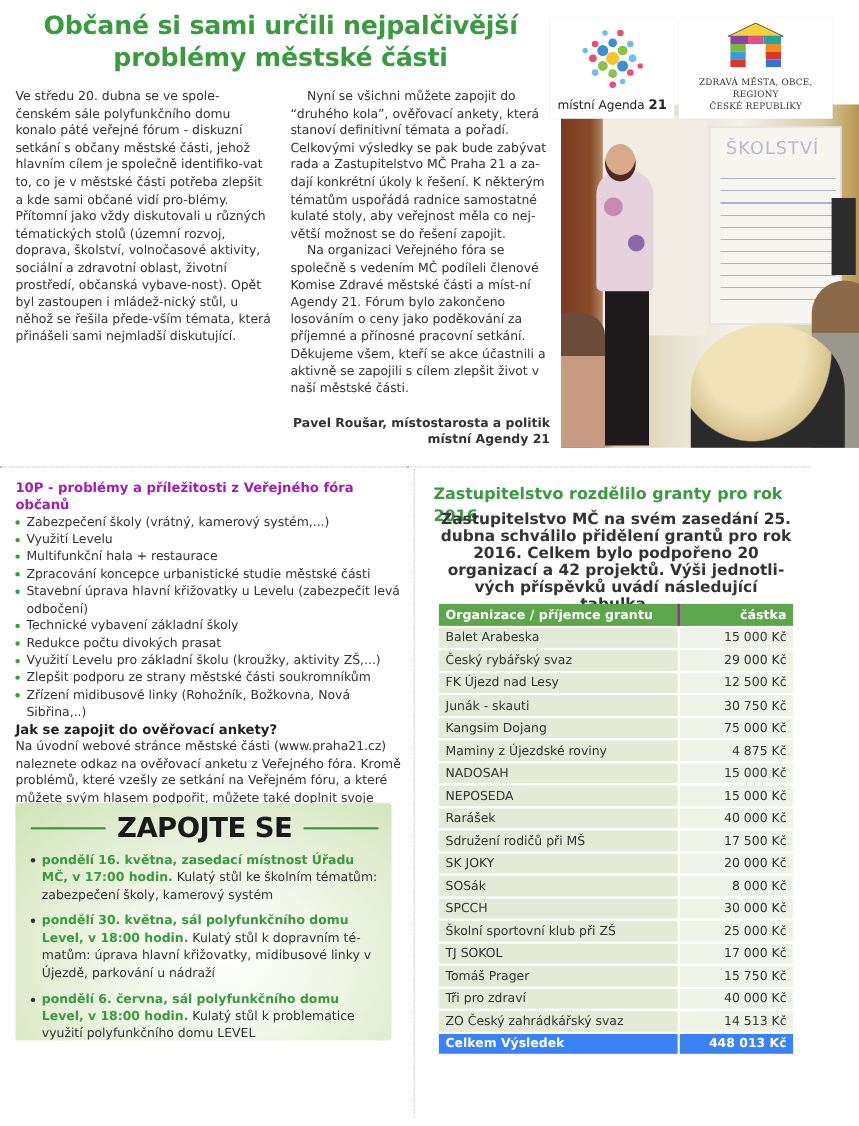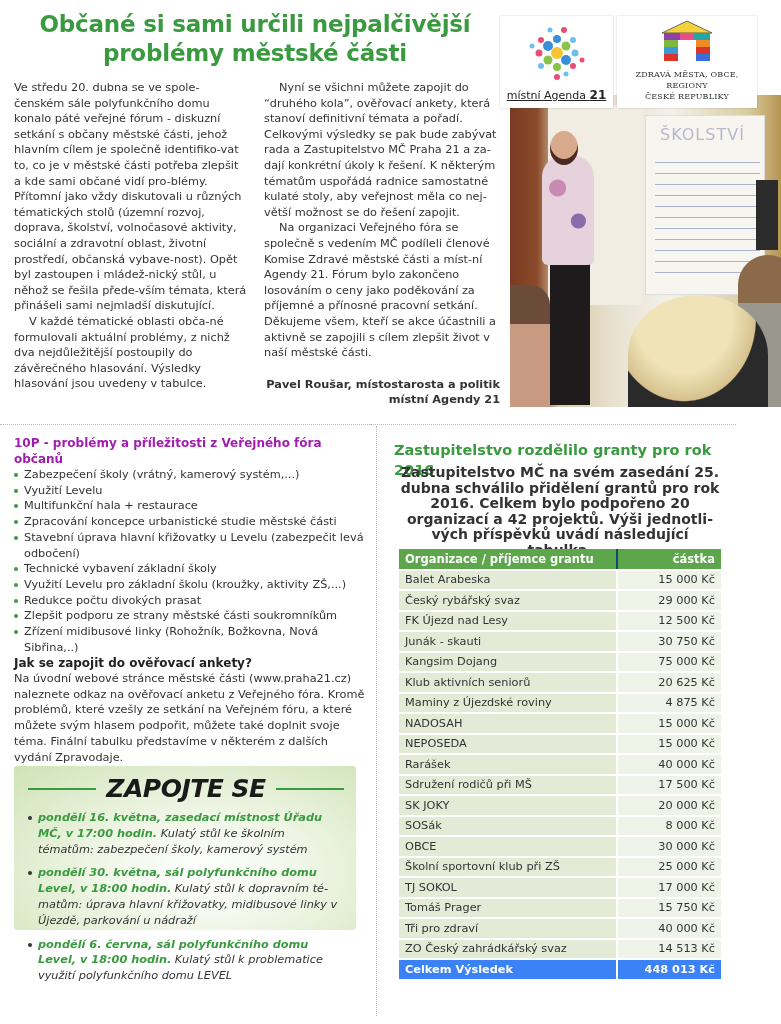--- a/index.html
+++ b/index.html
@@ -20,21 +20,21 @@
   .signature { margin-top: 16px; text-align: right; font-weight: bold; font-size: 11.3px; line-height: 15.6px; color: #333; }
 
   .logos { position: absolute; top: 16px; left: 500px; height: 92px; display: flex; gap: 4px; z-index: 3; }
   .logo-box {
     background: #fff; height: 92px; box-shadow: 0 0 2px rgba(0,0,0,0.2);
     display: flex; flex-direction: column; align-items: center; justify-content: flex-end; padding-bottom: 6px;
   }
   .logo-a21 { width: 113px; }
   .logo-zm { width: 140px; }
   .a21-dots { width: 62px; height: 58px; margin-bottom: 6px; }
-  .a21-label { font-size: 11px; color: #222; white-space: nowrap; text-decoration: underline; }
+  .a21-label { font-size: 11px; color: #222; white-space: nowrap; }
   .a21-label b { font-weight: bold; font-size: 12px; }
   .zm-house { width: 58px; height: 44px; margin-bottom: 6px; }
   .zm-label { font-family: "DejaVu Serif", serif; font-size: 8px; line-height: 11px; color: #333; text-align: center; letter-spacing: 0.2px; }
 
   .photo {
     position: absolute; left: 510px; top: 95px; width: 271px; height: 312px; overflow: hidden;
     background: linear-gradient(90deg, #7a3a22 0%, #8a4a2a 10%, #d9c9a8 18%, #e9e3d3 40%, #f3f1ea 60%, #d8cba0 88%, #b69550 100%);
   }
   .photo .poster { position: absolute; left: 38px; top: 10px; width: 95px; height: 200px; background: #f1ede3; }
   .photo .flip { position: absolute; left: 135px; top: 20px; width: 120px; height: 180px; background: #f6f5f0; border: 1px solid #ddd; }
@@ -57,52 +57,51 @@
   .problems { position: absolute; left: 14px; top: 435px; width: 355px; font-size: 11.3px; line-height: 15.7px; color: #333; }
   .problems h3 { font-size: 12px; font-weight: bold; color: #a21caf; line-height: 16px; }
   .problems ul { list-style: none; }
   .problems li { position: relative; padding-left: 10px; }
   .problems li::before { content: ""; position: absolute; left: 0; top: 6px; width: 4px; height: 4px; border-radius: 50%; background: #3a9a3f; }
 
   .survey { position: absolute; left: 14px; top: 655px; width: 355px; font-size: 11.3px; line-height: 15.7px; color: #333; }
   .survey h3 { font-size: 12px; font-weight: bold; color: #222; line-height: 16px; }
 
   .zapojte {
-    position: absolute; left: 14px; top: 766px; width: 342px; height: 164px;
+    position: absolute; left: 14px; top: 730px; width: 342px; height: 216px;
     background: radial-gradient(ellipse at 55% 65%, #ffffff 0%, #f2f7ea 35%, #cfe3b6 100%);
-    border-radius: 3px; padding: 8px 12px 0 14px; font-style: italic;
+    border-radius: 3px; padding: 8px 12px 0 14px;
   }
   .zap-head { display: flex; align-items: center; gap: 10px; margin-bottom: 6px; }
   .zap-line { flex: 1; height: 2px; background: #3a9a3f; }
   .zap-title { font-size: 25px; font-weight: bold; color: #1a1a1a; letter-spacing: -0.5px; line-height: 30px; }
   .zapojte ul { list-style: none; }
   .zapojte li { position: relative; padding-left: 10px; font-size: 11.3px; line-height: 15.8px; color: #333; margin-bottom: 8px; }
   .zapojte li::before { content: ""; position: absolute; left: 0; top: 6px; width: 4px; height: 4px; border-radius: 50%; background: #333; }
   .zapojte li .hl { color: #3a9a3f; font-weight: bold; }
 
   .grants-title { position: absolute; left: 394px; top: 440px; width: 340px; color: #3a9a3f; font-weight: bold; font-size: 14.5px; line-height: 20px; }
   .grants-intro { position: absolute; left: 400px; top: 465px; width: 320px; text-align: center; font-size: 14px; line-height: 15.6px; color: #333; font-weight: 600; }
 
   .grants-table { position: absolute; left: 399px; top: 549px; width: 322px; border-collapse: collapse; font-size: 11.3px; color: #333; }
   .grants-table th, .grants-table td { height: 20.5px; padding: 0 6px; border-bottom: 2px solid #fff; }
   .grants-table th { background: #5ea64c; color: #ffffff; font-weight: bold; font-size: 11.5px; }
   .grants-table td.org { background: #e3ebd7; text-align: left; border-right: 2px solid #fff; }
   .grants-table td.amt { background: #eef2e7; text-align: right; }
-  .grants-table th.org-h { text-align: left; border-right: 2px solid #0c4a6e; width: 218px; }
+  .grants-table th.org-h { text-align: left; border-right: 2px solid #a21caf; width: 218px; }
   .grants-table th.amt-h { text-align: right; }
   .grants-table tr.total td { background: #3b82f6; color: #fff; font-weight: bold; }
 </style>
 </head>
 <body>
 
 <h1 class="title">Občané si sami určili nejpalčivější problémy městské části</h1>
 
 <div class="col col1">
   <p>Ve středu 20. dubna se ve spole-čenském sále polyfunkčního domu konalo páté veřejné fórum - diskuzní setkání s občany městské části, jehož hlavním cílem je společně identifiko-vat to, co je v městské části potřeba zlepšit a kde sami občané vidí pro-blémy. Přítomní jako vždy diskutovali u různých tématických stolů (územní rozvoj, doprava, školství, volnočasové aktivity, sociální a zdravotní oblast, životní prostředí, občanská vybave-nost). Opět byl zastoupen i mládež-nický stůl, u něhož se řešila přede-vším témata, která přinášeli sami nejmladší diskutující.</p>
-  <p class="indent">V každé tématické oblasti obča-né formulovali aktuální problémy, z nichž dva nejdůležitější postoupily do závěrečného hlasování. Výsledky hlasování jsou uvedeny v tabulce.</p>
 </div>
 
 <div class="col col2">
   <p class="indent">Nyní se všichni můžete zapojit do “druhého kola”, ověřovací ankety, která stanoví definitivní témata a pořadí. Celkovými výsledky se pak bude zabývat rada a Zastupitelstvo MČ Praha 21 a za-dají konkrétní úkoly k řešení. K některým tématům uspořádá radnice samostatné kulaté stoly, aby veřejnost měla co nej-větší možnost se do řešení zapojit.</p>
   <p class="indent">Na organizaci Veřejného fóra se společně s vedením MČ podíleli členové Komise Zdravé městské části a míst-ní Agendy 21. Fórum bylo zakončeno losováním o ceny jako poděkování za příjemné a přínosné pracovní setkání. Děkujeme všem, kteří se akce účastnili a aktivně se zapojili s cílem zlepšit život v naší městské části.</p>
   <div class="signature">
     <div>Pavel Roušar, místostarosta a politik</div>
     <div>místní Agendy 21</div>
   </div>
 </div>
@@ -176,22 +175,22 @@
 
 <div class="problems">
   <h3>10P - problémy a příležitosti z Veřejného fóra občanů</h3>
   <ul>
     <li>Zabezpečení školy (vrátný, kamerový systém,...)</li>
     <li>Využití Levelu</li>
     <li>Multifunkční hala + restaurace</li>
     <li>Zpracování koncepce urbanistické studie městské části</li>
     <li>Stavební úprava hlavní křižovatky u Levelu (zabezpečit levá odbočení)</li>
     <li>Technické vybavení základní školy</li>
+    <li>Redukce počtu divokých prasat</li>
     <li>Využití Levelu pro základní školu (kroužky, aktivity ZŠ,...)</li>
-    <li>Redukce počtu divokých prasat</li>
     <li>Zlepšit podporu ze strany městské části soukromníkům</li>
     <li>Zřízení midibusové linky (Rohožník, Božkovna, Nová Sibřina,..)</li>
   </ul>
 </div>
 
 <div class="survey">
   <h3>Jak se zapojit do ověřovací ankety?</h3>
   <p>Na úvodní webové stránce městské části (www.praha21.cz) naleznete odkaz na ověřovací anketu z Veřejného fóra. Kromě problémů, které vzešly ze setkání na Veřejném fóru, a které můžete svým hlasem podpořit, můžete také doplnit svoje téma. Finální tabulku představíme v některém z dalších vydání Zpravodaje.</p>
 </div>
 
@@ -233,24 +232,20 @@
       </tr>
       <tr>
         <td class="org">Junák - skauti</td>
         <td class="amt">30 750 Kč</td>
       </tr>
       <tr>
         <td class="org">Kangsim Dojang</td>
         <td class="amt">75 000 Kč</td>
       </tr>
       <tr>
-        <td class="org">Klub aktivních seniorů</td>
-        <td class="amt">20 625 Kč</td>
-      </tr>
-      <tr>
         <td class="org">Maminy z Újezdské roviny</td>
         <td class="amt">4 875 Kč</td>
       </tr>
       <tr>
         <td class="org">NADOSAH</td>
         <td class="amt">15 000 Kč</td>
       </tr>
       <tr>
         <td class="org">NEPOSEDA</td>
         <td class="amt">15 000 Kč</td>
@@ -265,21 +260,21 @@
       </tr>
       <tr>
         <td class="org">SK JOKY</td>
         <td class="amt">20 000 Kč</td>
       </tr>
       <tr>
         <td class="org">SOSák</td>
         <td class="amt">8 000 Kč</td>
       </tr>
       <tr>
-        <td class="org">OBCE</td>
+        <td class="org">SPCCH</td>
         <td class="amt">30 000 Kč</td>
       </tr>
       <tr>
         <td class="org">Školní sportovní klub při ZŠ</td>
         <td class="amt">25 000 Kč</td>
       </tr>
       <tr>
         <td class="org">TJ SOKOL</td>
         <td class="amt">17 000 Kč</td>
       </tr>

